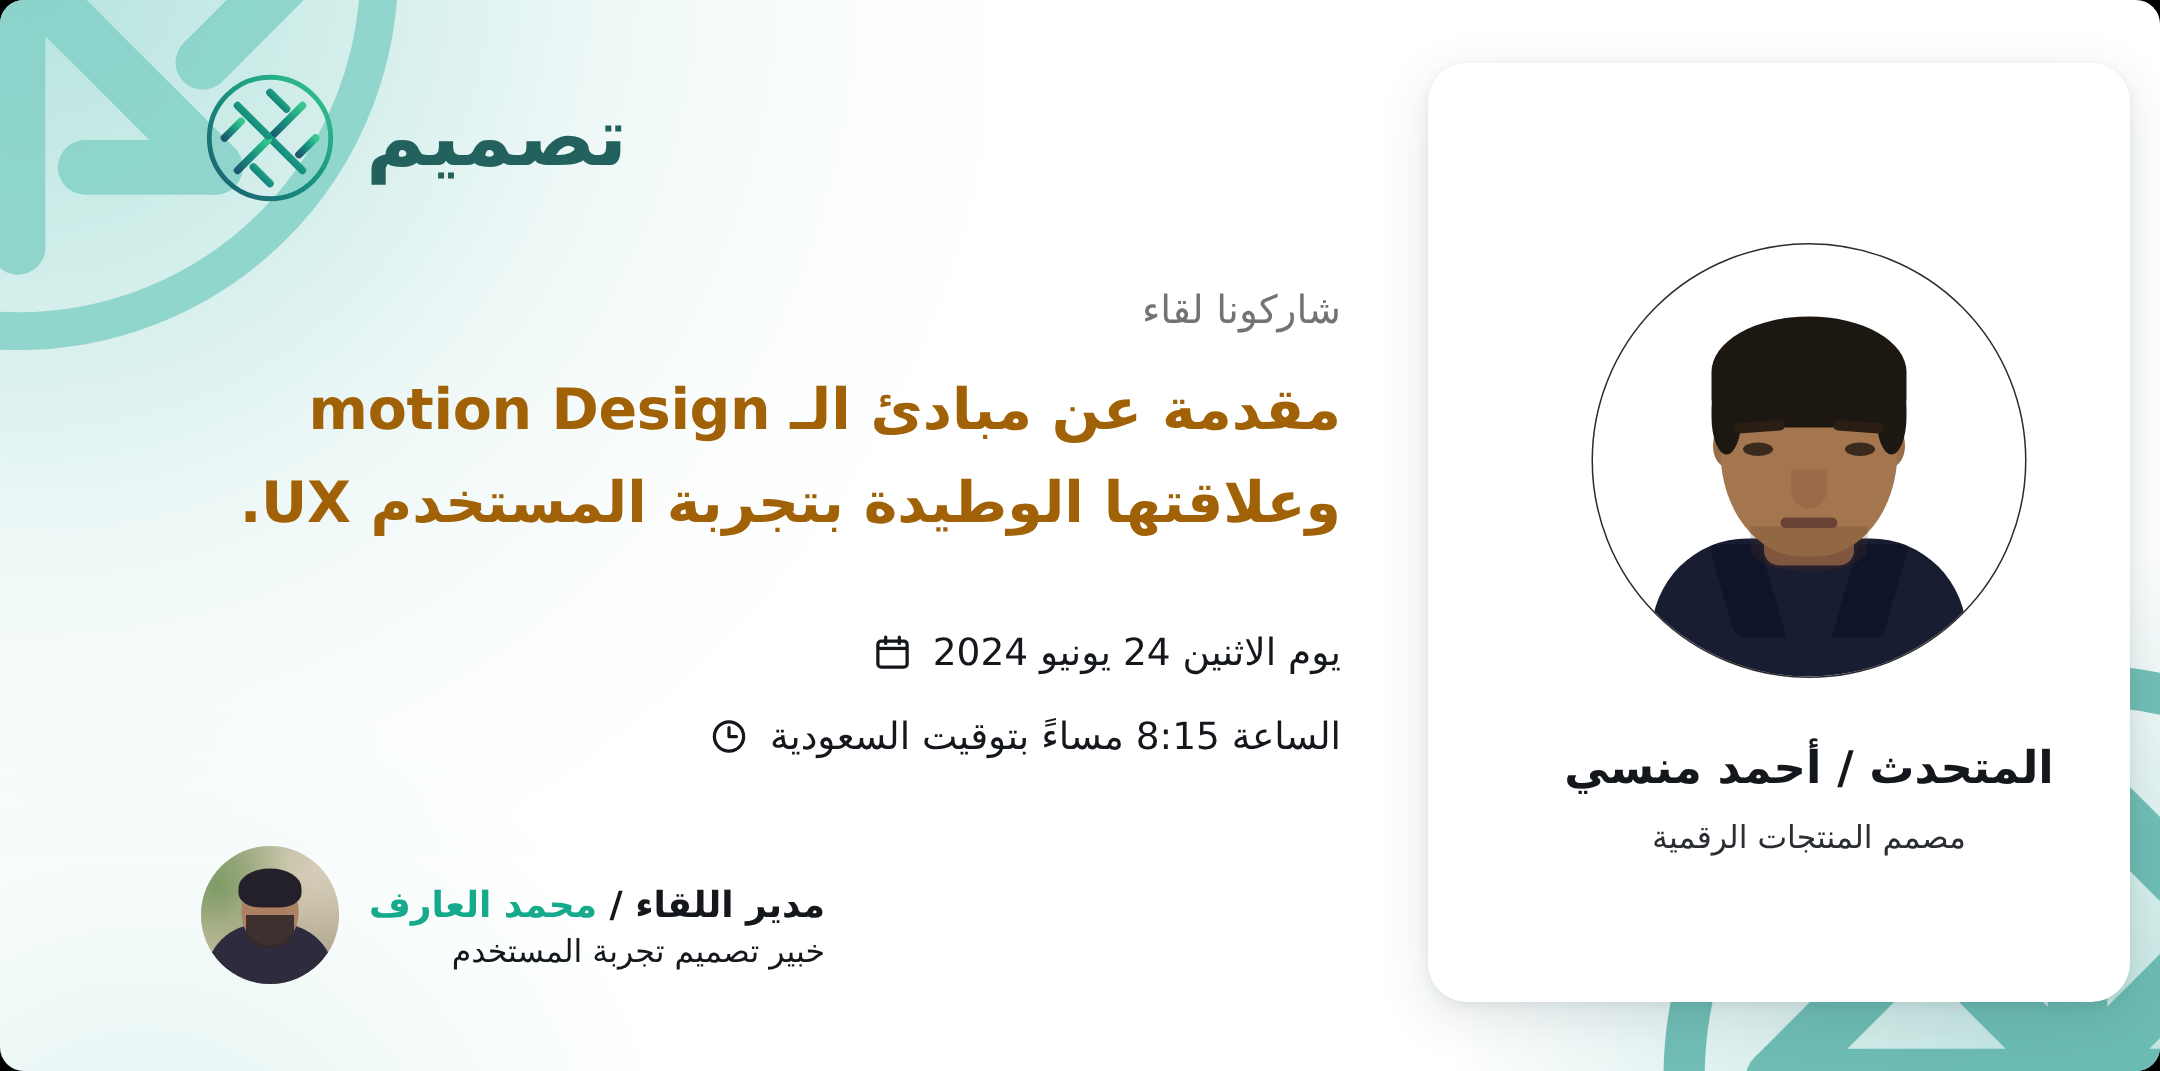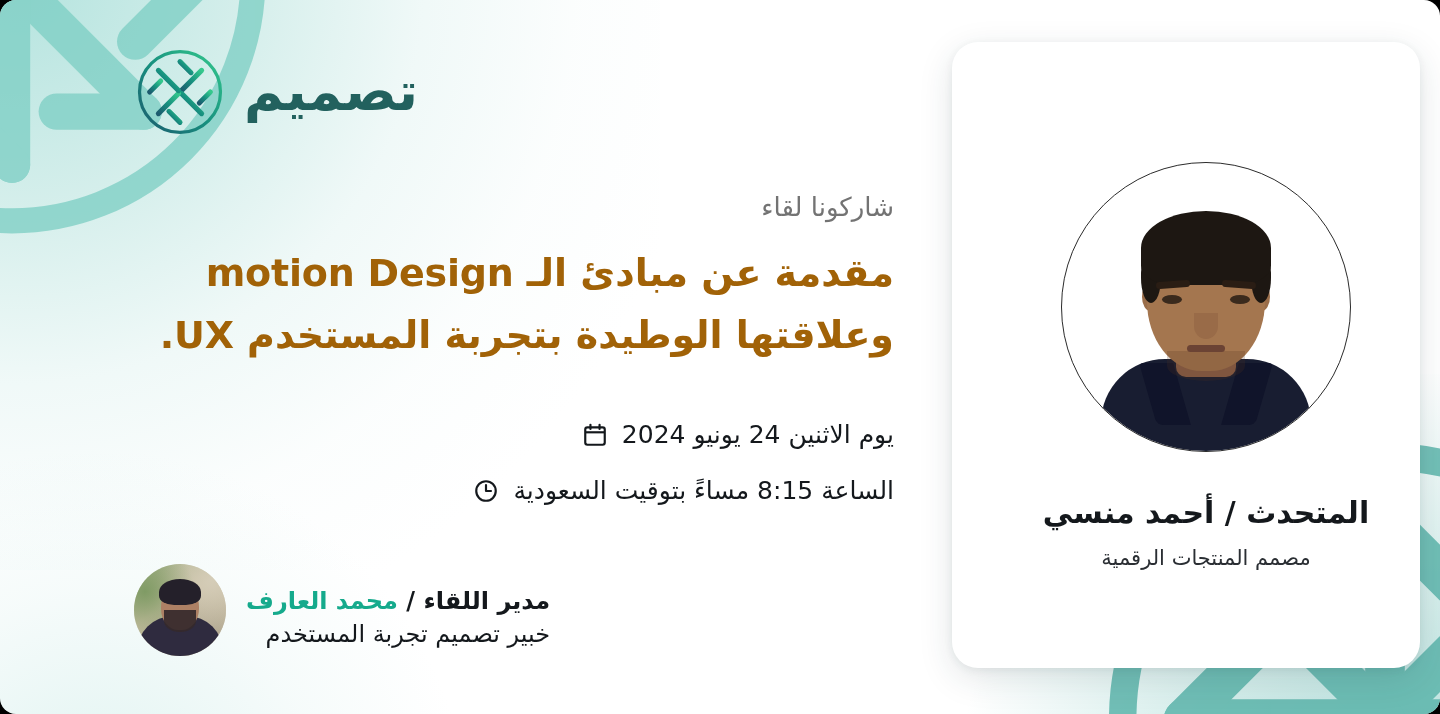--- a/index.html
+++ b/index.html
@@ -185,21 +185,21 @@
     font-size: 24px;
     font-weight: 700;
     color: #14181C;
     line-height: 1.35;
     white-space: nowrap;
   }
   .moderator-line1 .accent {
     color: #15AA8C;
   }
   .moderator-role {
-    font-size: 24px;
+    font-size: 21px;
     font-weight: 400;
     color: #14181C;
     line-height: 1.4;
     white-space: nowrap;
   }
 
   
   .mod-avatar {
     width: 92px;
     height: 92px;

